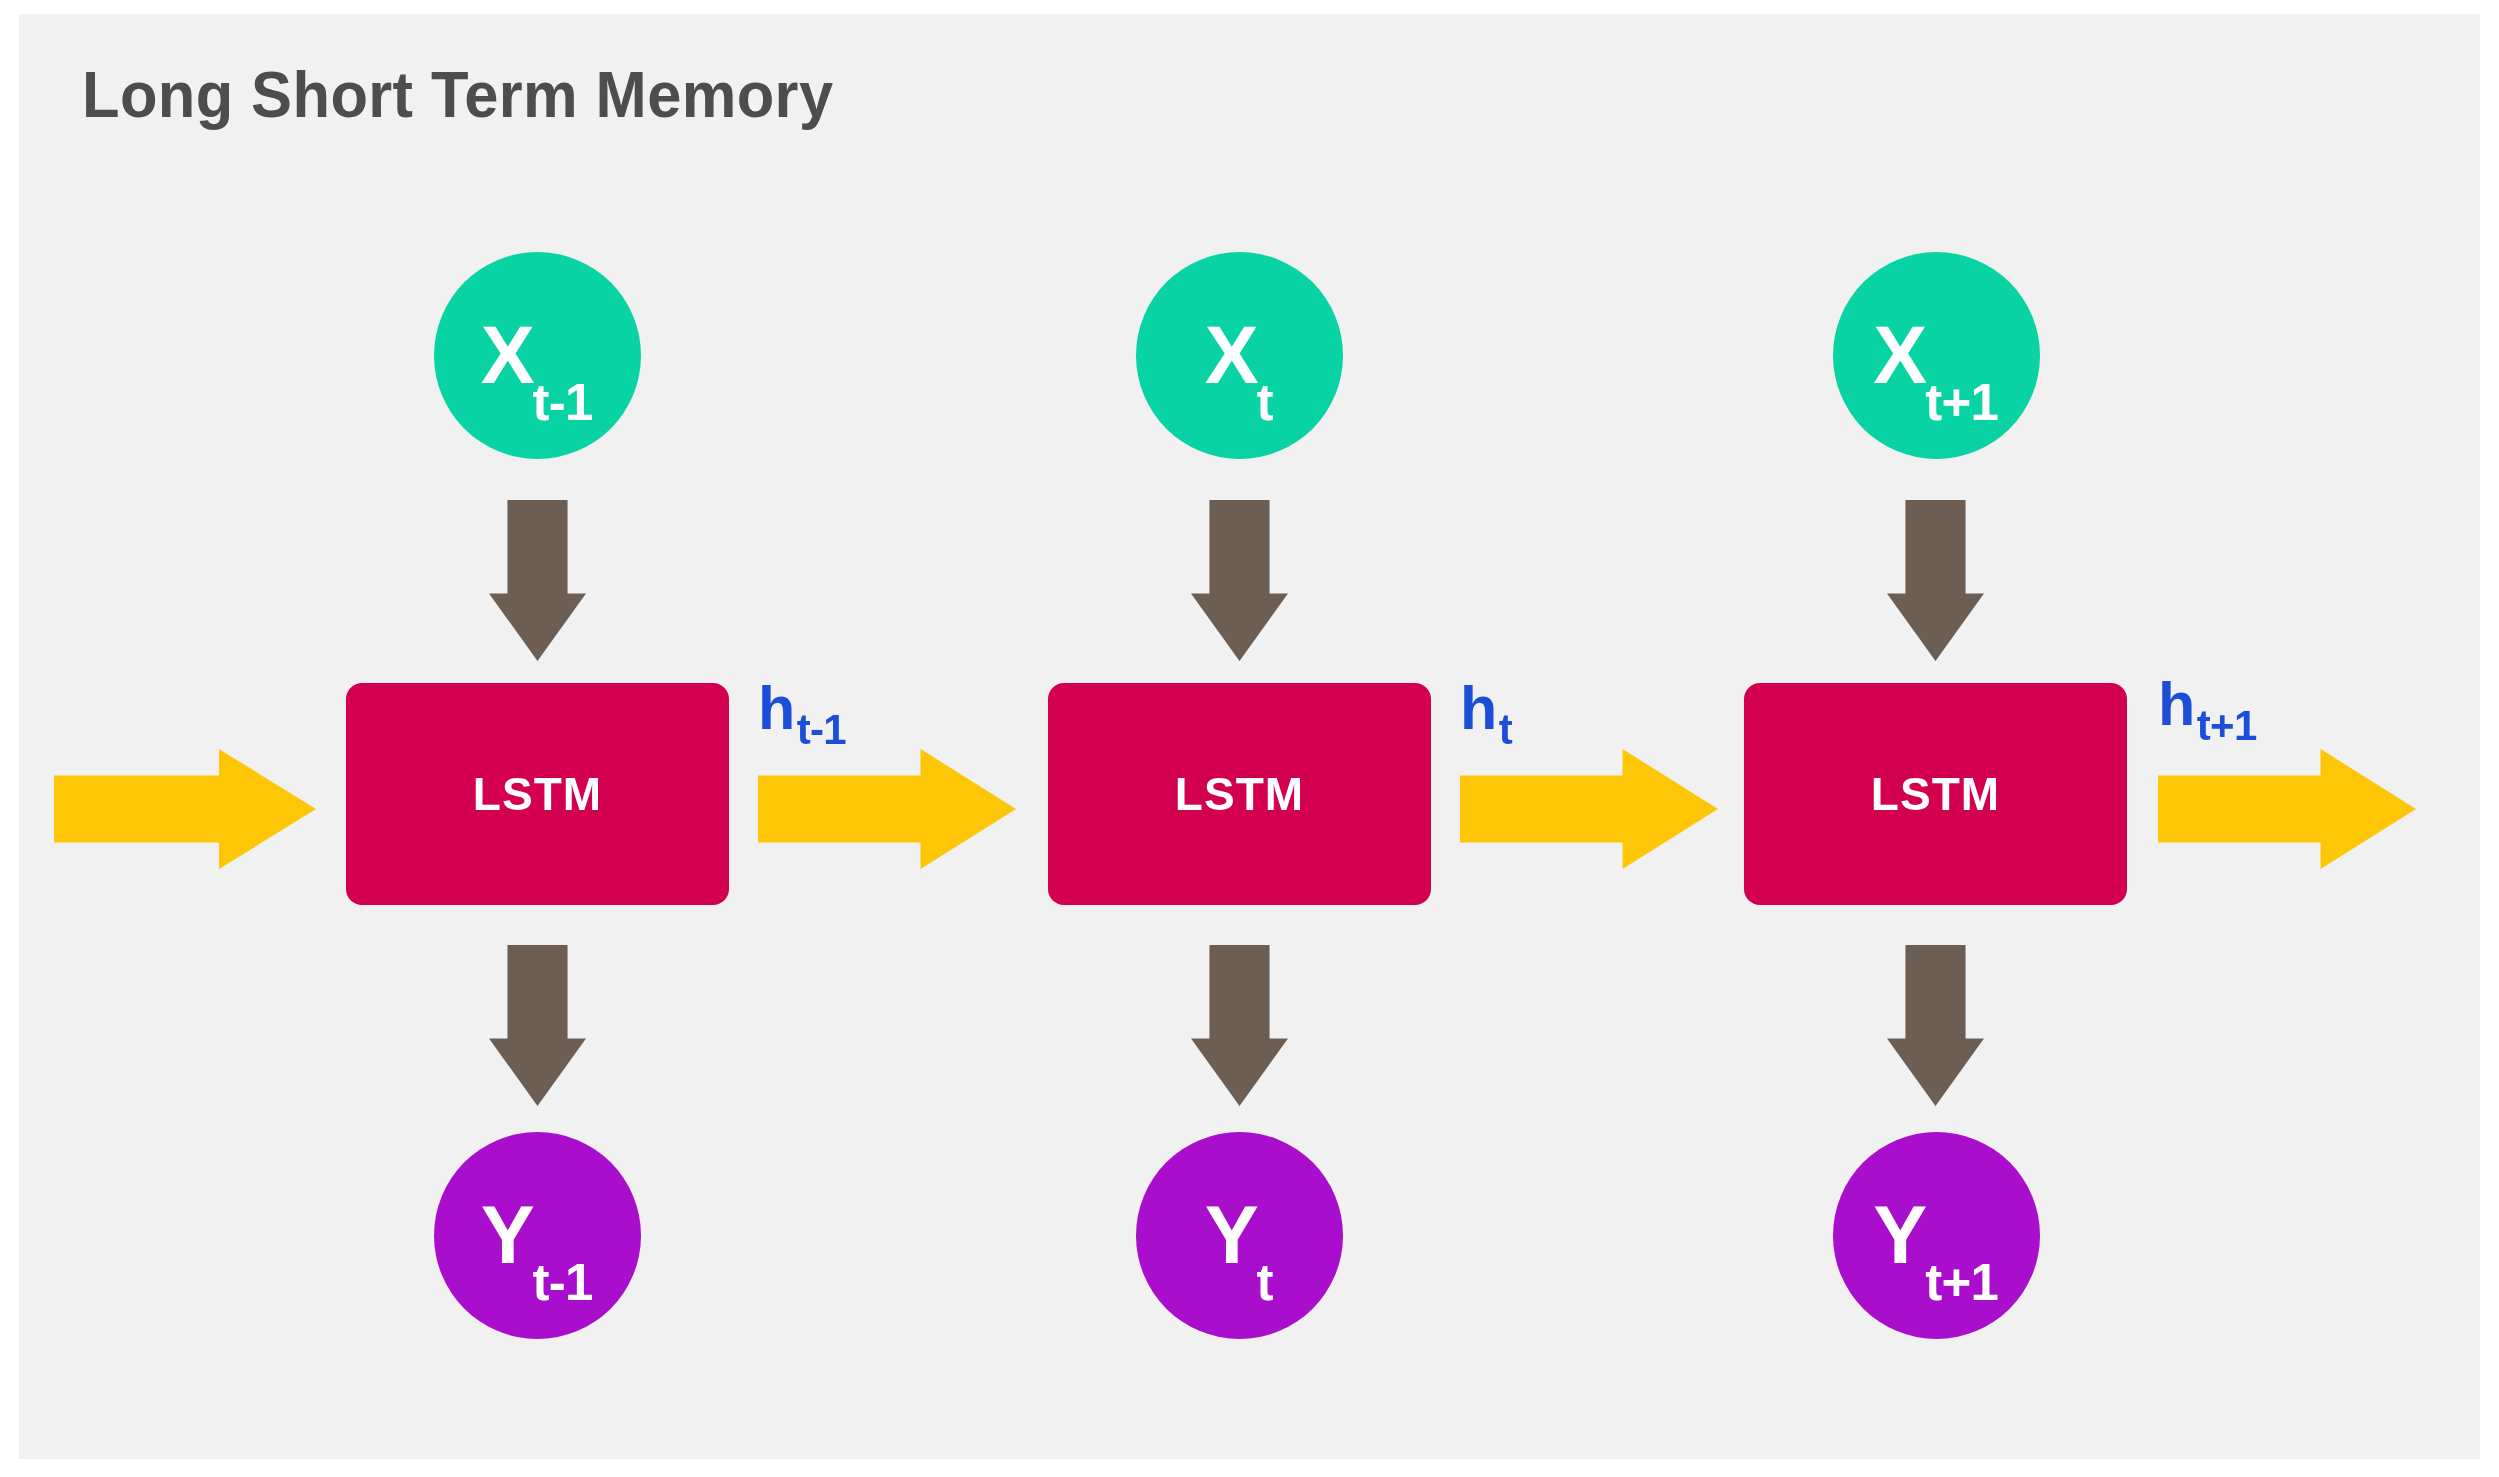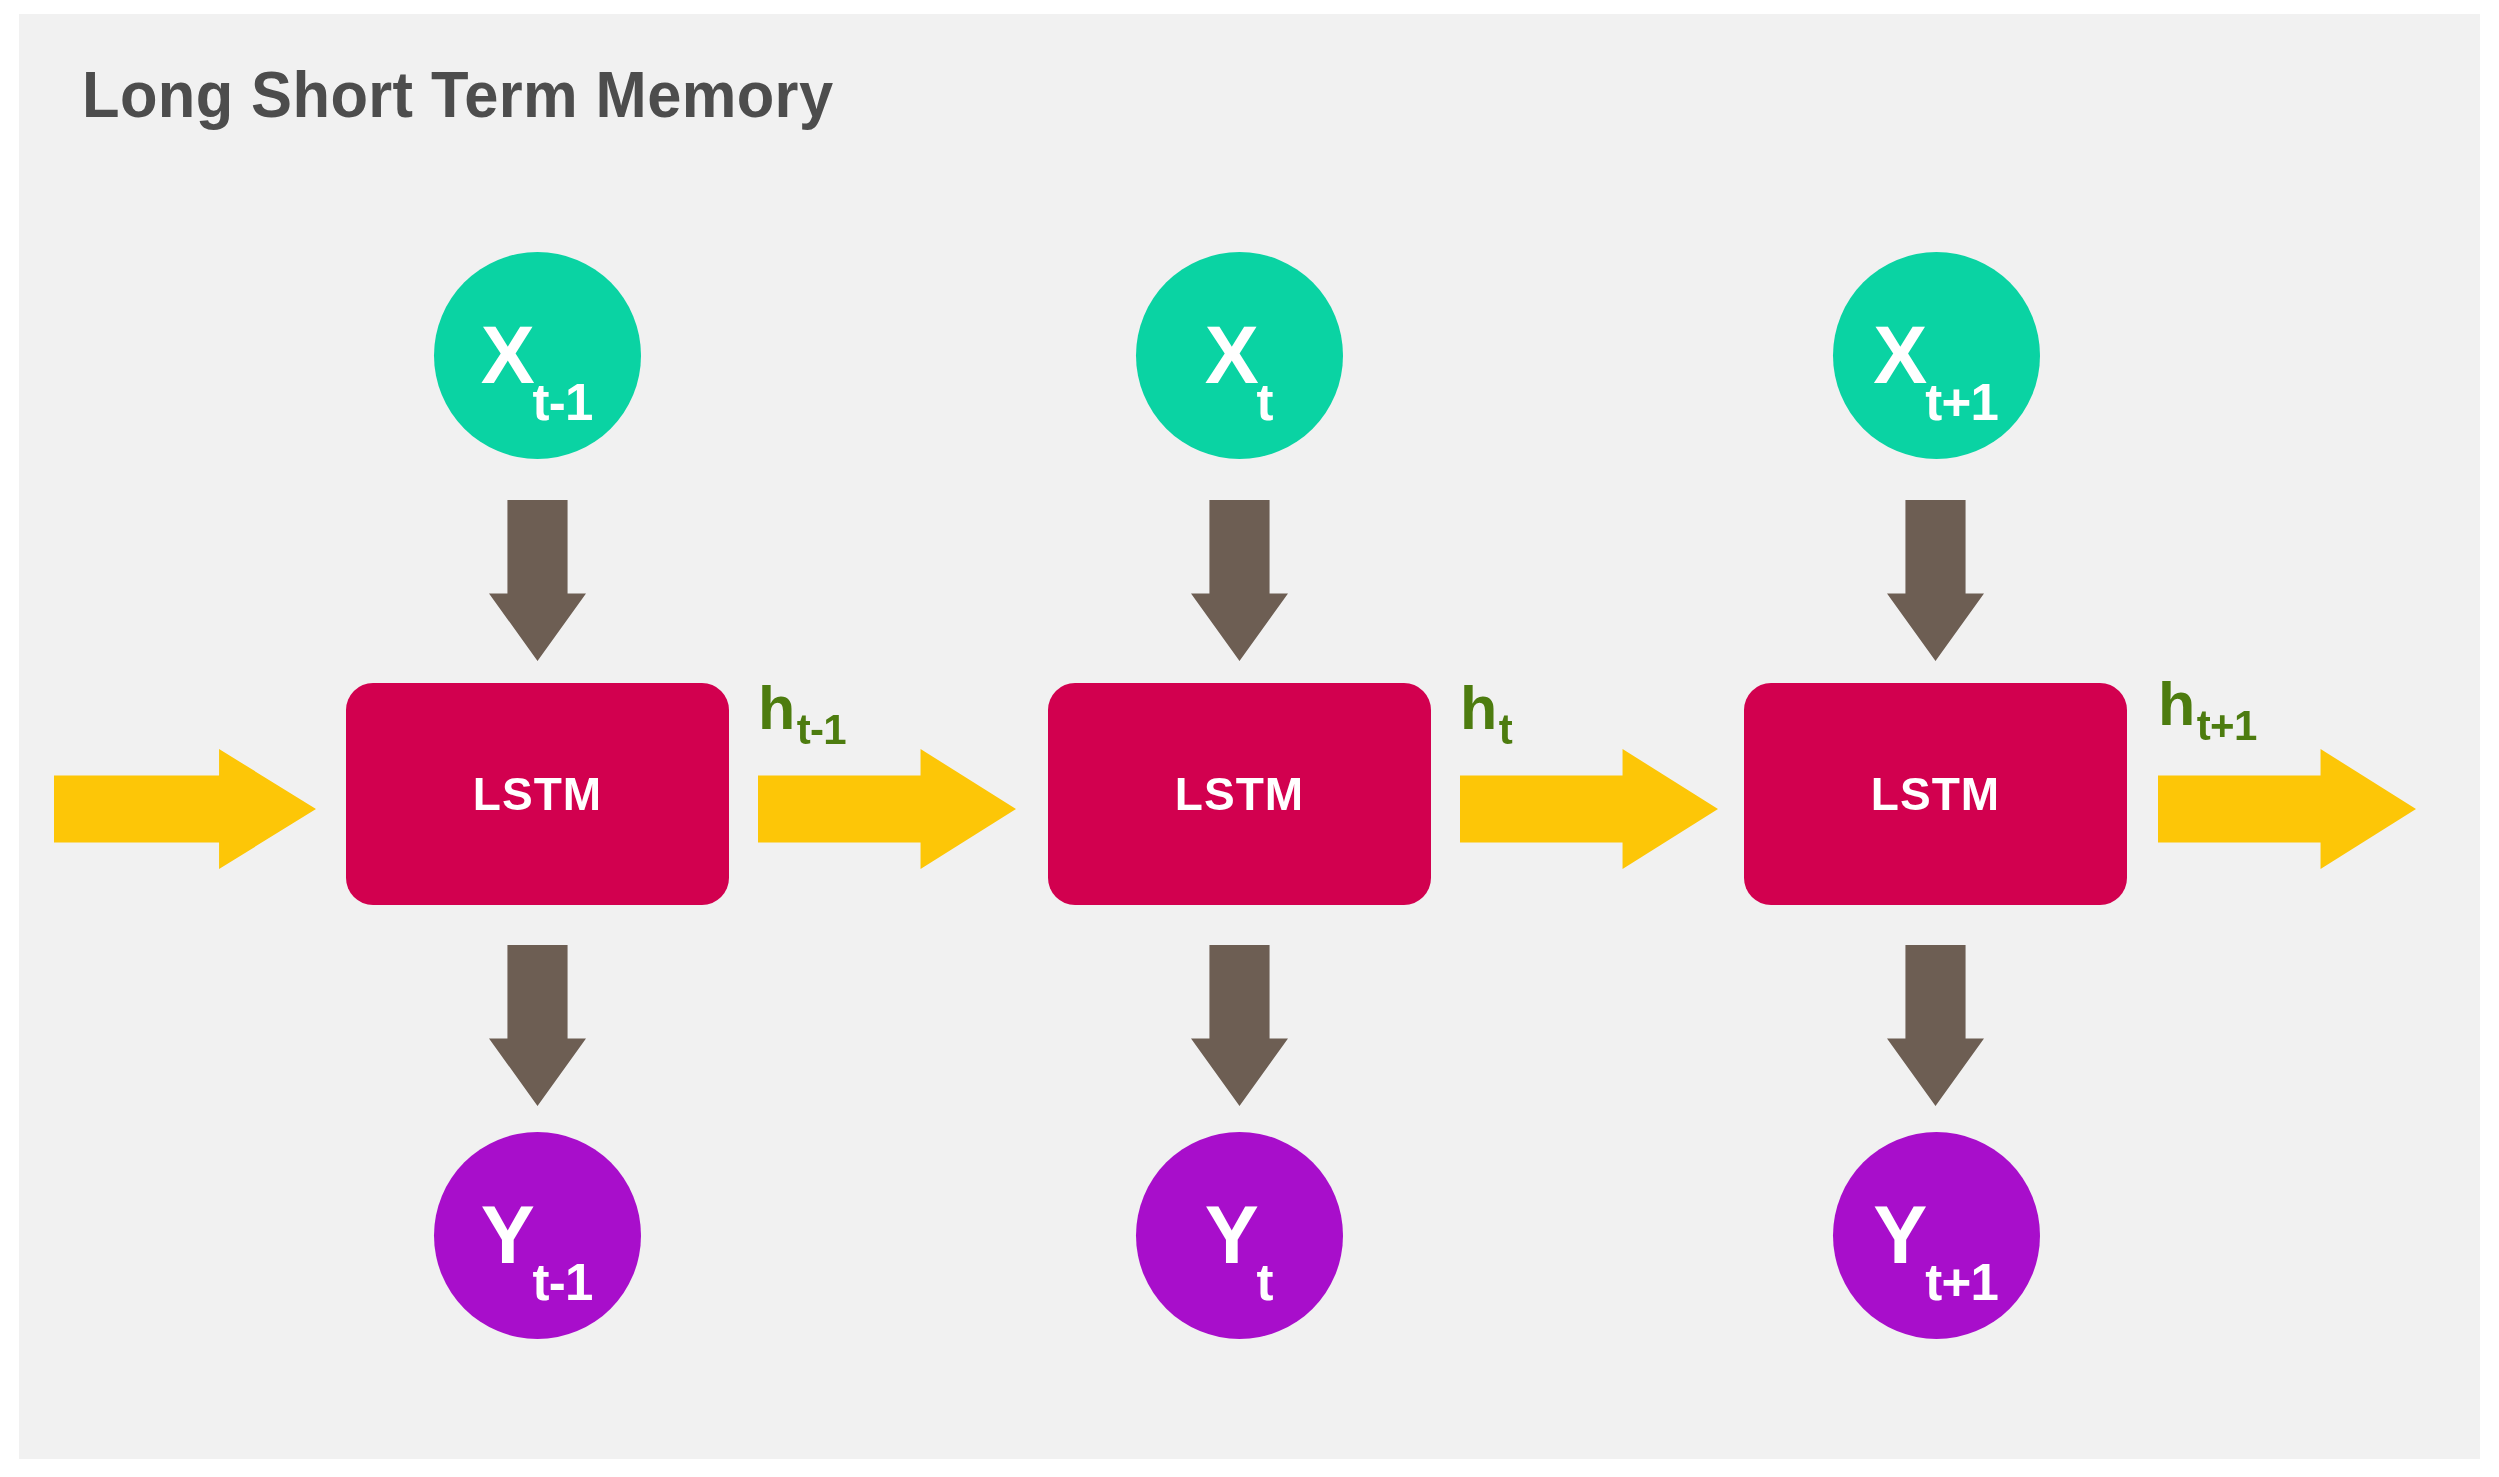--- a/index.html
+++ b/index.html
@@ -74,21 +74,21 @@
   }
   .x-circle { background: #0ad3a3; }
   .y-circle { background: #a80ecb; }
 
   
   .lstm-box {
     position: absolute;
     width: 383px;
     height: 222px;
     background: #d2004f;
-    border-radius: 27px;
+    border-radius: 16px;
     display: flex;
     align-items: center;
     justify-content: center;
   }
   .lstm-box .lstm-label {
     color: #ffffff;
     font-size: 46px;
     font-weight: bold;
     letter-spacing: 1.1px;
   }
@@ -106,21 +106,21 @@
     position: absolute;
     width: 97px;
     height: 161px;
     background: #6d5e53;
     clip-path: polygon(19% 0%, 81% 0%, 81% 58%, 100% 58%, 50% 100%, 0% 58%, 19% 58%);
   }
 
   
   .h-label {
     position: absolute;
-    color: #4d7c0f;
+    color: #1d4ed8;
     font-weight: bold;
     line-height: 1;
     white-space: nowrap;
   }
   .h-label .base {
     font-size: 61px;
     font-weight: bold;
   }
   .h-label .sub {
     font-size: 42px;

